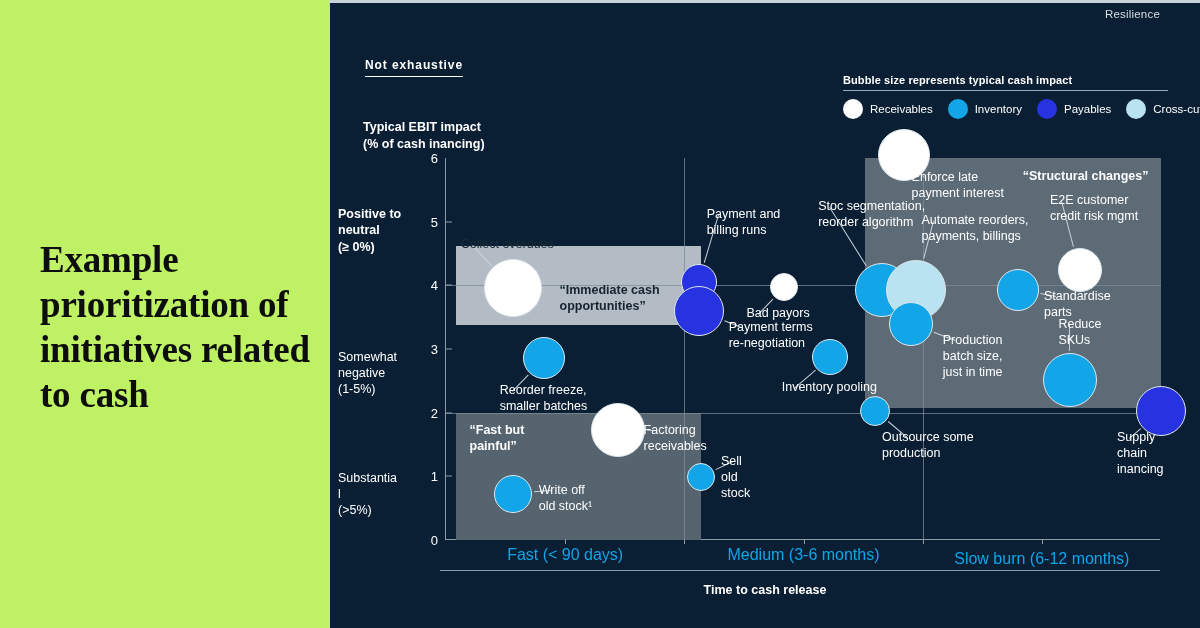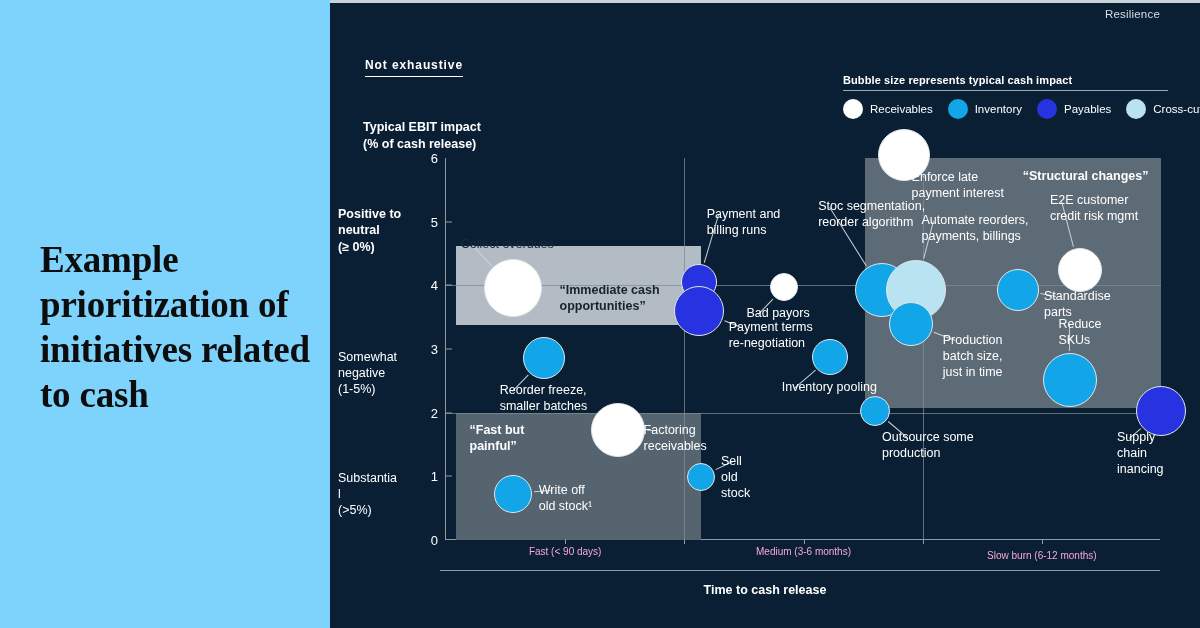--- a/index.html
+++ b/index.html
@@ -7,21 +7,21 @@
     width: 1200px; height: 628px;
     background: #ffffff;
     font-family: "Liberation Sans", sans-serif;
     overflow: hidden;
   }
   #root { position: relative; width: 1200px; height: 628px; }
 
   
   .title-panel {
     position: absolute; left: 0; top: 0; width: 350px; height: 628px;
-    background: #7dd3fc;
+    background: #bef264;
   }
   .title-text {
     position: absolute; left: 40px; top: 237px; width: 285px;
     font-family: "Liberation Serif", serif;
     font-weight: bold; font-size: 37px; line-height: 1.22;
     color: #0d0d0d; letter-spacing: -0.2px;
   }
 
   
   .slide {
@@ -95,21 +95,21 @@
     position: absolute; left: 0; width: 6px; height: 1px;
     background: #8e9ba5; transform: translateY(-50%);
   }
   .yband-label {
     position: absolute; right: 100%; margin-right: 30px;
     font-size: 12.5px; color: #ffffff; line-height: 1.3;
     text-align: left; width: 78px; white-space: pre-line;
   }
   .xtick-label {
     position: absolute; top: 100%; margin-top: 7px;
-    font-size: 10px; color: #f9a8d4; transform: translateX(-50%);
+    font-size: 16px; color: #0ea5e9; transform: translateX(-50%);
     white-space: nowrap;
   }
   .xtick-mark {
     position: absolute; top: 100%; width: 1px; height: 5px; background: #8e9ba5;
   }
 
   
   .bubble {
     position: absolute; border-radius: 50%;
     border: 1.5px solid #dfe7ec;
@@ -159,21 +159,21 @@
           </div>
           <div class="legend-item">
             <span class="legend-dot" style="background: rgb(185, 227, 240);"></span>
             <span class="legend-label">Cross-cutting</span>
           </div>
         </div>
     </div>
 
     <div class="yaxis-title">
       <div>Typical EBIT impact</div>
-      <div>(% of cash release)</div>
+      <div>(% of cash inancing)</div>
     </div>
 
     <div class="plot">
       <div class="plot-inner" id="plot-inner">
           <div class="band band-immediate" style="left: 9.53333px; top: 87.86px; width: 245.483px; height: 78.9467px; background: rgb(179, 188, 196);"></div>
           <div class="band band-fast" style="left: 9.53333px; top: 254.667px; width: 245.483px; height: 127.333px; background: rgb(85, 100, 111);"></div>
           <div class="band band-structural" style="left: 419.467px; top: 0px; width: 295.533px; height: 249.573px; background: rgb(93, 107, 118);"></div>
           <div class="gridline-h" style="top: 254.667px; left: 0px; width: 715px;"></div>
           <div class="gridline-h" style="top: 127.333px; left: 0px; width: 715px;"></div>
           <div class="gridline-v" style="left: 238.333px; top: 0px; height: 382px;"></div>

